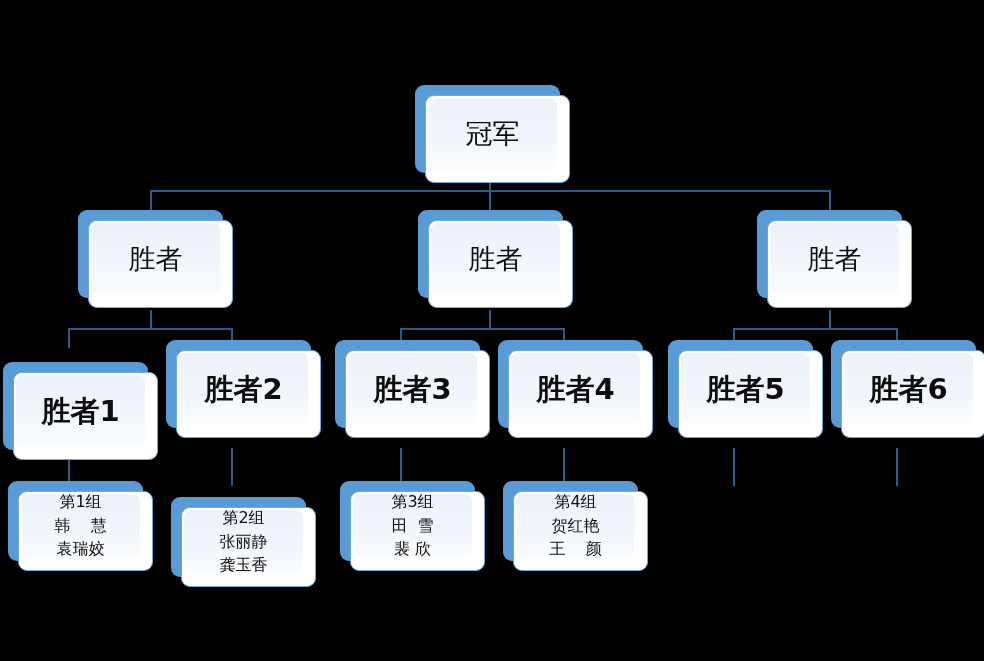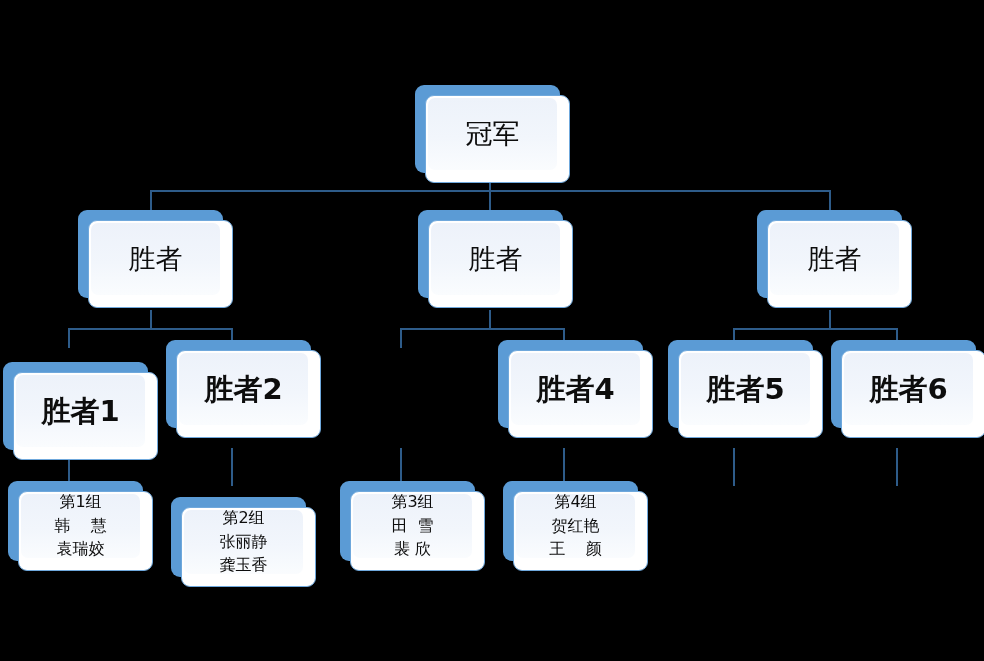--- a/index.html
+++ b/index.html
@@ -179,20 +179,29 @@
   <div class="node lvl-seed" style="left:166px; top:340px; width:145px; height:88px;">
     <div class="shadow-box"></div>
     <div class="front-box">
       <div class="inner-panel"></div>
     </div>
     <div class="label-wrap">
       <div class="label">胜者2</div>
     </div>
   </div>
 
+  <div class="node lvl-seed" style="left:335px; top:340px; width:145px; height:88px;">
+    <div class="shadow-box"></div>
+    <div class="front-box">
+      <div class="inner-panel"></div>
+    </div>
+    <div class="label-wrap">
+      <div class="label">胜者3</div>
+    </div>
+  </div>
 
   <div class="node lvl-seed" style="left:498px; top:340px; width:145px; height:88px;">
     <div class="shadow-box"></div>
     <div class="front-box">
       <div class="inner-panel"></div>
     </div>
     <div class="label-wrap">
       <div class="label">胜者4</div>
     </div>
   </div>

